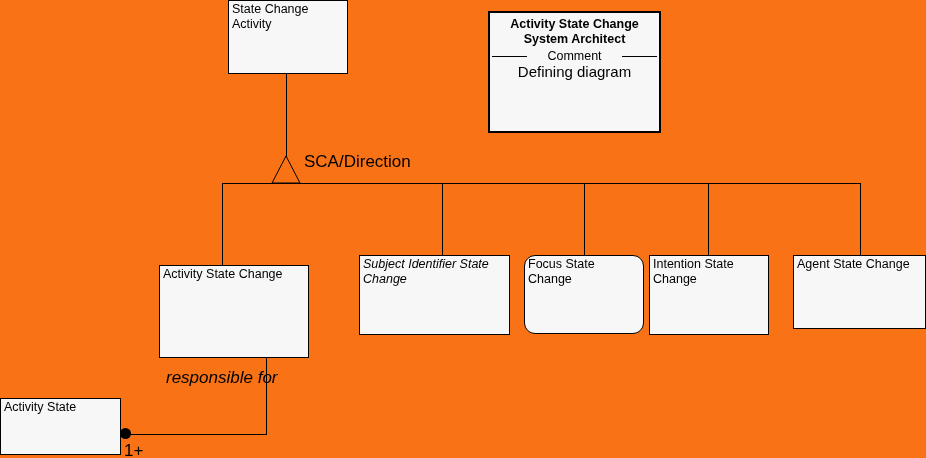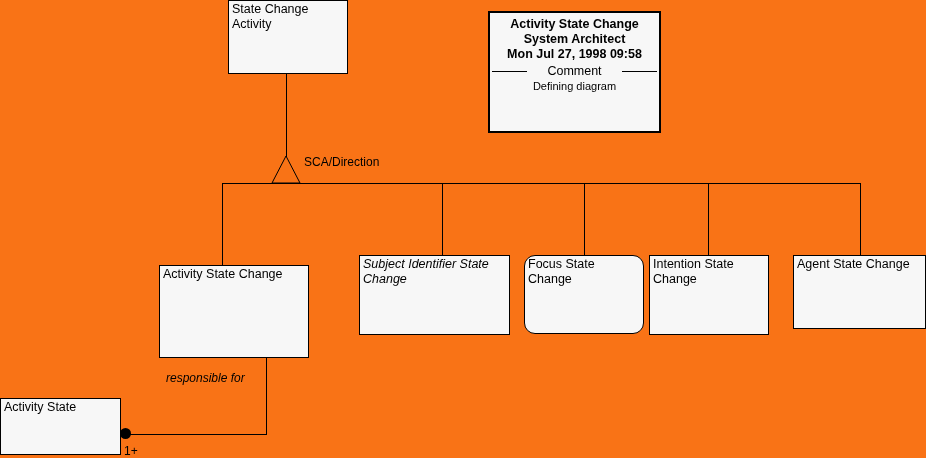--- a/index.html
+++ b/index.html
@@ -44,21 +44,21 @@
     border-left: 1px solid #000000;
   }
   .tri {
     position: absolute;
   }
   .tri svg {
     display: block;
   }
   .edge-label {
     position: absolute;
-    font-size: 12px;
+    font-size: 17px;
     line-height: 14px;
     color: #000000;
     white-space: nowrap;
   }
   .edge-label.italic {
     font-style: italic;
   }
   .dot {
     position: absolute;
     width: 11px;
@@ -93,21 +93,21 @@
     height: 0;
     border-top: 1px solid #000000;
   }
   .note-sep .sep-text {
     font-size: 12.5px;
     line-height: 14px;
     color: #000000;
     white-space: nowrap;
   }
   .note-body {
-    font-size: 11px;
+    font-size: 15px;
     line-height: 15px;
     color: #000000;
     margin-top: 1px;
     white-space: nowrap;
   }
 </style>
 </head>
 <body>
 
 <div id="canvas">
@@ -168,21 +168,20 @@
 
   <div class="edge-label" style="left:124px; top:444px;">1+</div>
 
   <div class="box" style="left:0px; top:398px; width:121px; height:57px;">
     <div class="box-label">Activity State</div>
   </div>
 
   <div id="note" style="left:488px; top:11px; width:173px; height:122px; padding-top:4px;">
     <div class="note-title">Activity State Change</div>
     <div class="note-title">System Architect</div>
-    <div class="note-title">Mon Jul 27, 1998  09:58</div>
     <div class="note-sep">
       <span class="rule"></span>
       <span class="sep-text">Comment</span>
       <span class="rule"></span>
     </div>
     <div class="note-body">Defining diagram</div>
   </div>
 
 </div>
 

